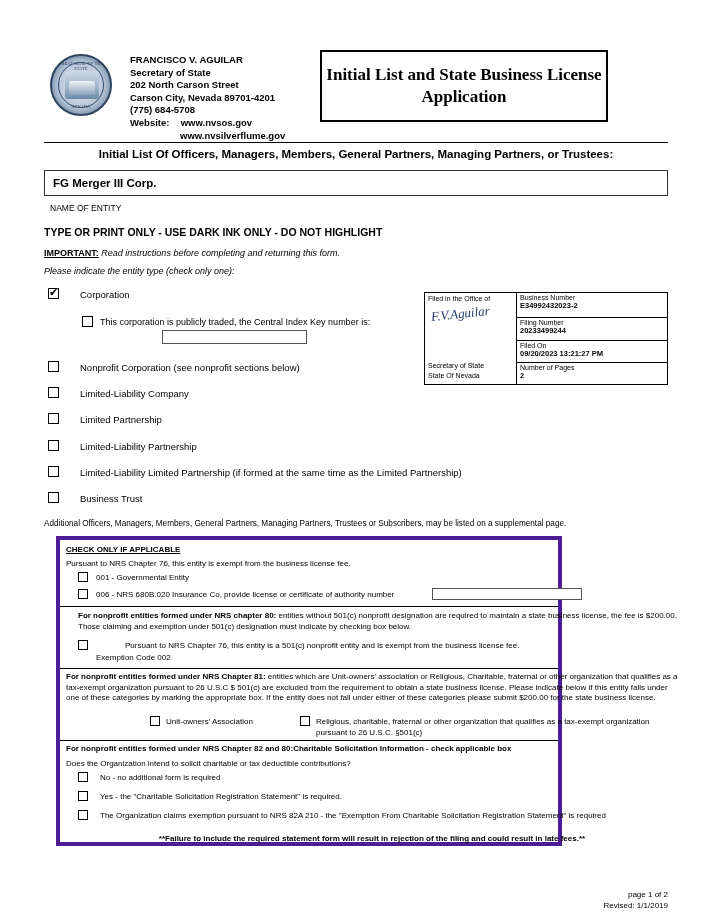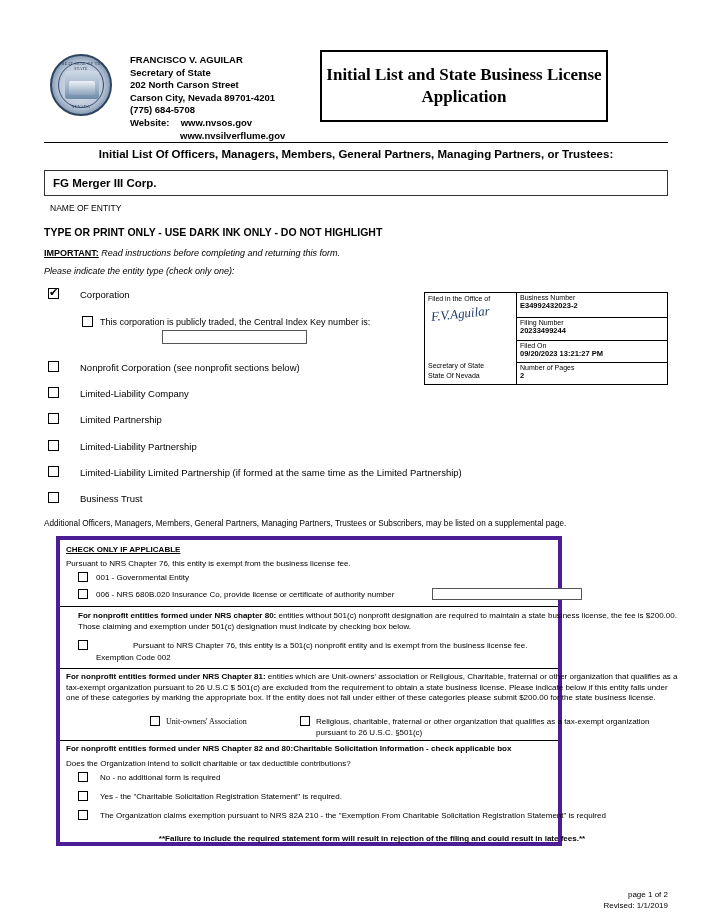--- a/index.html
+++ b/index.html
@@ -400,30 +400,30 @@
       <div class="cb" style="left:18px; top:49px; width:10px; height:10px;"></div>
       <div class="b-txt" style="left:36px; top:50px;">006 - NRS 680B.020 Insurance Co, provide license or certificate of authority number</div>
       <div class="inline-field" style="left:372px; top:48px; width:150px; height:12px;"></div>
 
       <div class="bdiv" style="top:66px;"></div>
 
       <div class="b-txt" style="left:18px; top:71px; width:612px;">
         <span class="b-bold">For nonprofit entities formed under NRS chapter 80:</span><span> entities without 501(c) nonprofit designation are required to maintain a state business license, the fee is $200.00. Those claiming and exemption under 501(c) designation must indicate by checking box below.</span>
       </div>
       <div class="cb" style="left:18px; top:100px; width:10px; height:10px;"></div>
-      <div class="b-txt" style="left:48px; top:101px;padding-left:25px;">Pursuant to NRS Chapter 76, this entity is a 501(c) nonprofit entity and is exempt from the business license fee.</div>
+      <div class="b-txt" style="left:40px; top:101px;padding-left:25px;">Pursuant to NRS Chapter 76, this entity is a 501(c) nonprofit entity and is exempt from the business license fee.</div>
       <div class="b-txt" style="left:36px; top:113px;">Exemption Code 002</div>
 
       <div class="bdiv" style="top:128px;"></div>
 
       <div class="b-txt" style="left:6px; top:132px; width:612px;">
         <span class="b-bold">For nonprofit entities formed under NRS Chapter 81:</span><span> entities which are Unit-owners' association or Religious, Charitable, fraternal or other organization that qualifies as a tax-exempt organization pursuant to 26 U.S.C $ 501(c) are excluded from the  requirement to obtain a state business license. Please indicate below if this entity falls under one of these categories by marking the appropriate box. If the entity does not fall under either of these categories please submit $200.00 for the state business license.</span>
       </div>
       <div class="cb" style="left:90px; top:176px; width:10px; height:10px;"></div>
-      <div class="b-txt" style="left:106px; top:177px;font-family:Liberation Serif, serif;">Unit-owners' Association</div>
+      <div class="b-txt" style="left:106px; top:177px;">Unit-owners' Association</div>
       <div class="cb" style="left:240px; top:176px; width:10px; height:10px;"></div>
       <div class="b-txt" style="left:256px; top:177px; width:360px;">Religious, charitable, fraternal or other organization that qualifies as a tax-exempt organization pursuant to 26 U.S.C. §501(c)</div>
 
       <div class="bdiv" style="top:200px;"></div>
 
       <div class="b-txt" style="left:6px; top:204px;">
         <span class="b-bold">For nonprofit entities formed under NRS Chapter 82 and 80:</span><span class="b-bold u">Charitable Solicitation Information - check applicable box</span>
       </div>
       <div class="b-txt" style="left:6px; top:219px;">Does the Organization intend to solicit charitable or tax deductible contributions?</div>
 

